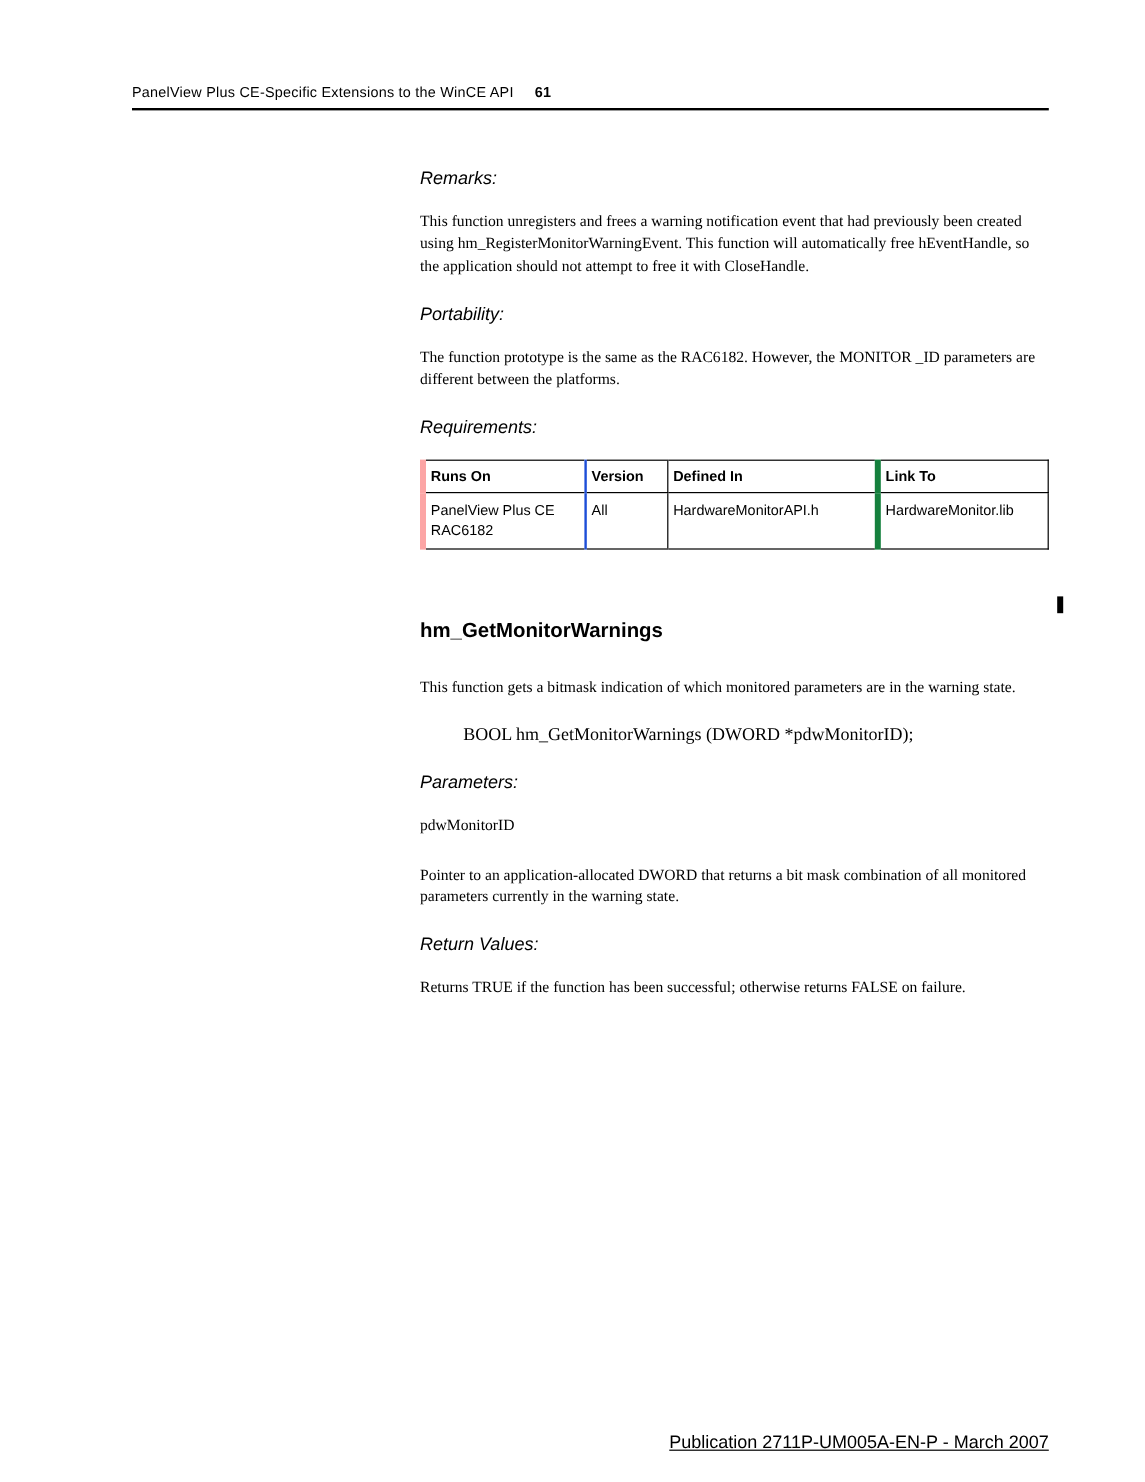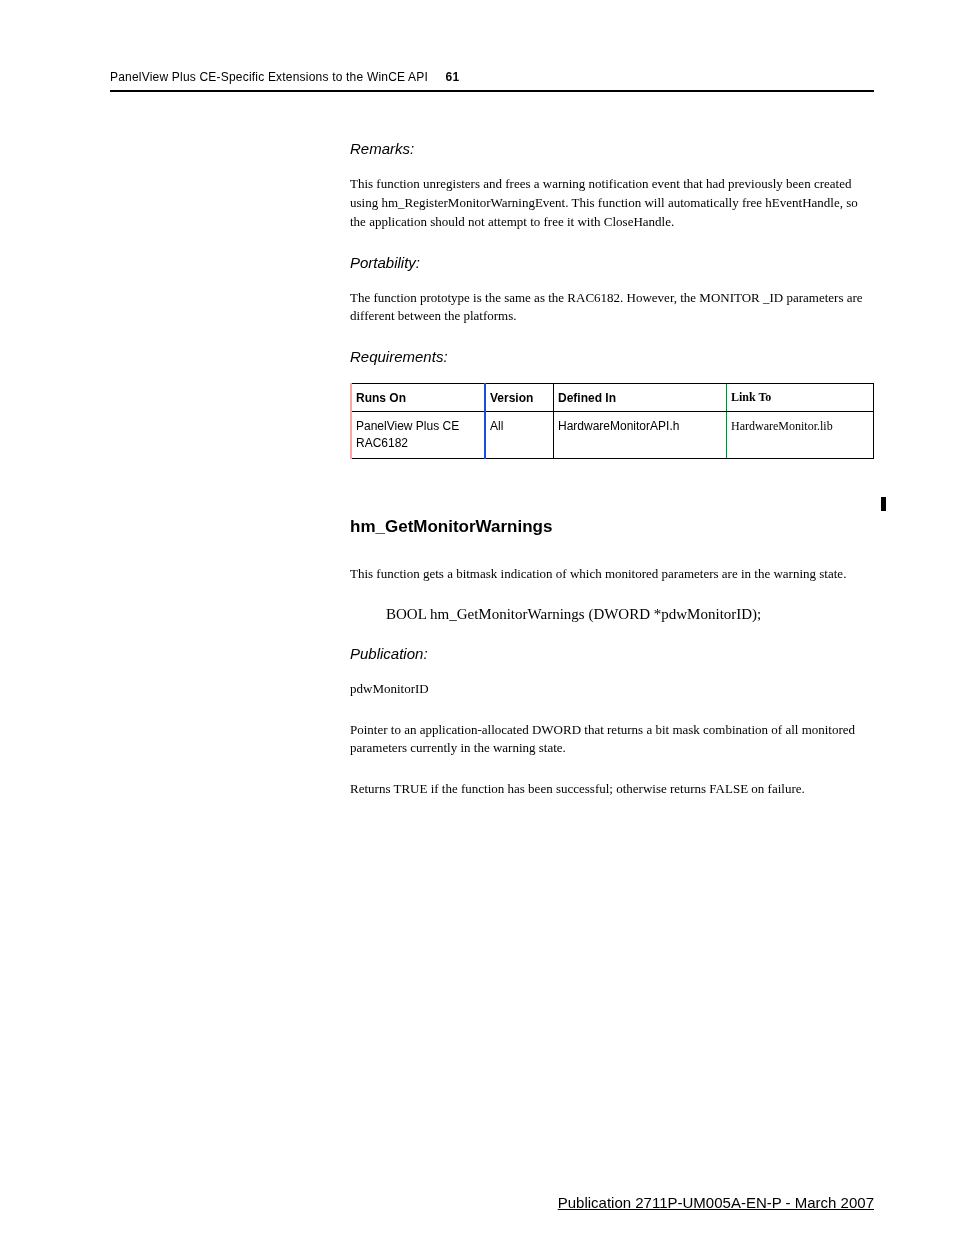--- a/index.html
+++ b/index.html
@@ -62,24 +62,24 @@
     border-top: 1px solid #000;
     border-bottom: 1px solid #000;
     padding: 6px 8px 6px 4px;
   }
   .req-table td {
     border-bottom: 1px solid #000;
     padding: 6px 8px 6px 4px;
     vertical-align: top;
     line-height: 1.4;
   }
-  .req-table th:nth-child(1), .req-table td:nth-child(1) { width: 120px; border-left: 2px solid #fca5a5;}
+  .req-table th:nth-child(1), .req-table td:nth-child(1) { width: 120px; border-left: 5px solid #fca5a5;}
   .req-table th:nth-child(2), .req-table td:nth-child(2) { width: 55px; border-left: 2px solid #1d4ed8; margin-top: 13px;}
   .req-table th:nth-child(3), .req-table td:nth-child(3) { width: 160px; border-left: 1px solid #000;}
-  .req-table th:nth-child(4), .req-table td:nth-child(4) { border-left: 1px solid #15803d; border-right: 1px solid #000; font-family: Liberation Serif, serif;}
+  .req-table th:nth-child(4), .req-table td:nth-child(4) { border-left: 5px solid #15803d; border-right: 1px solid #000;}
   .section-heading {
     font-family: Arial, Helvetica, sans-serif;
     font-weight: bold;
     font-size: 17px;
     margin: 0 0 28px 0;
   }
   .indented-code {
     font-family: Georgia, 'Times New Roman', serif;
     font-size: 15px;
     margin: 0 0 22px 36px;
@@ -142,26 +142,27 @@
         </tr>
       </tbody>
     </table>
 
     <h2 class="section-heading">hm_GetMonitorWarnings</h2>
 
     <p class="body-text">This function gets a bitmask indication of which monitored parameters are in the warning state.</p>
 
     <p class="indented-code">BOOL hm_GetMonitorWarnings (DWORD *pdwMonitorID);</p>
 
-    <h3 class="italic-heading">Publication:</h3>
+    <h3 class="italic-heading">Parameters:</h3>
 
     <p class="body-text">pdwMonitorID</p>
 
     <p class="body-text">Pointer to an application-allocated DWORD that returns a bit mask combination of all monitored parameters currently in the warning state.</p>
 
+    <h3 class="italic-heading">Return Values:</h3>
 
     <p class="body-text">Returns TRUE if the function has been successful; otherwise returns FALSE on failure.</p>
 
   </div>
 
   <div class="footer">Publication 2711P-UM005A-EN-P - March 2007</div>
 
 </div>
 
 </body></html>

